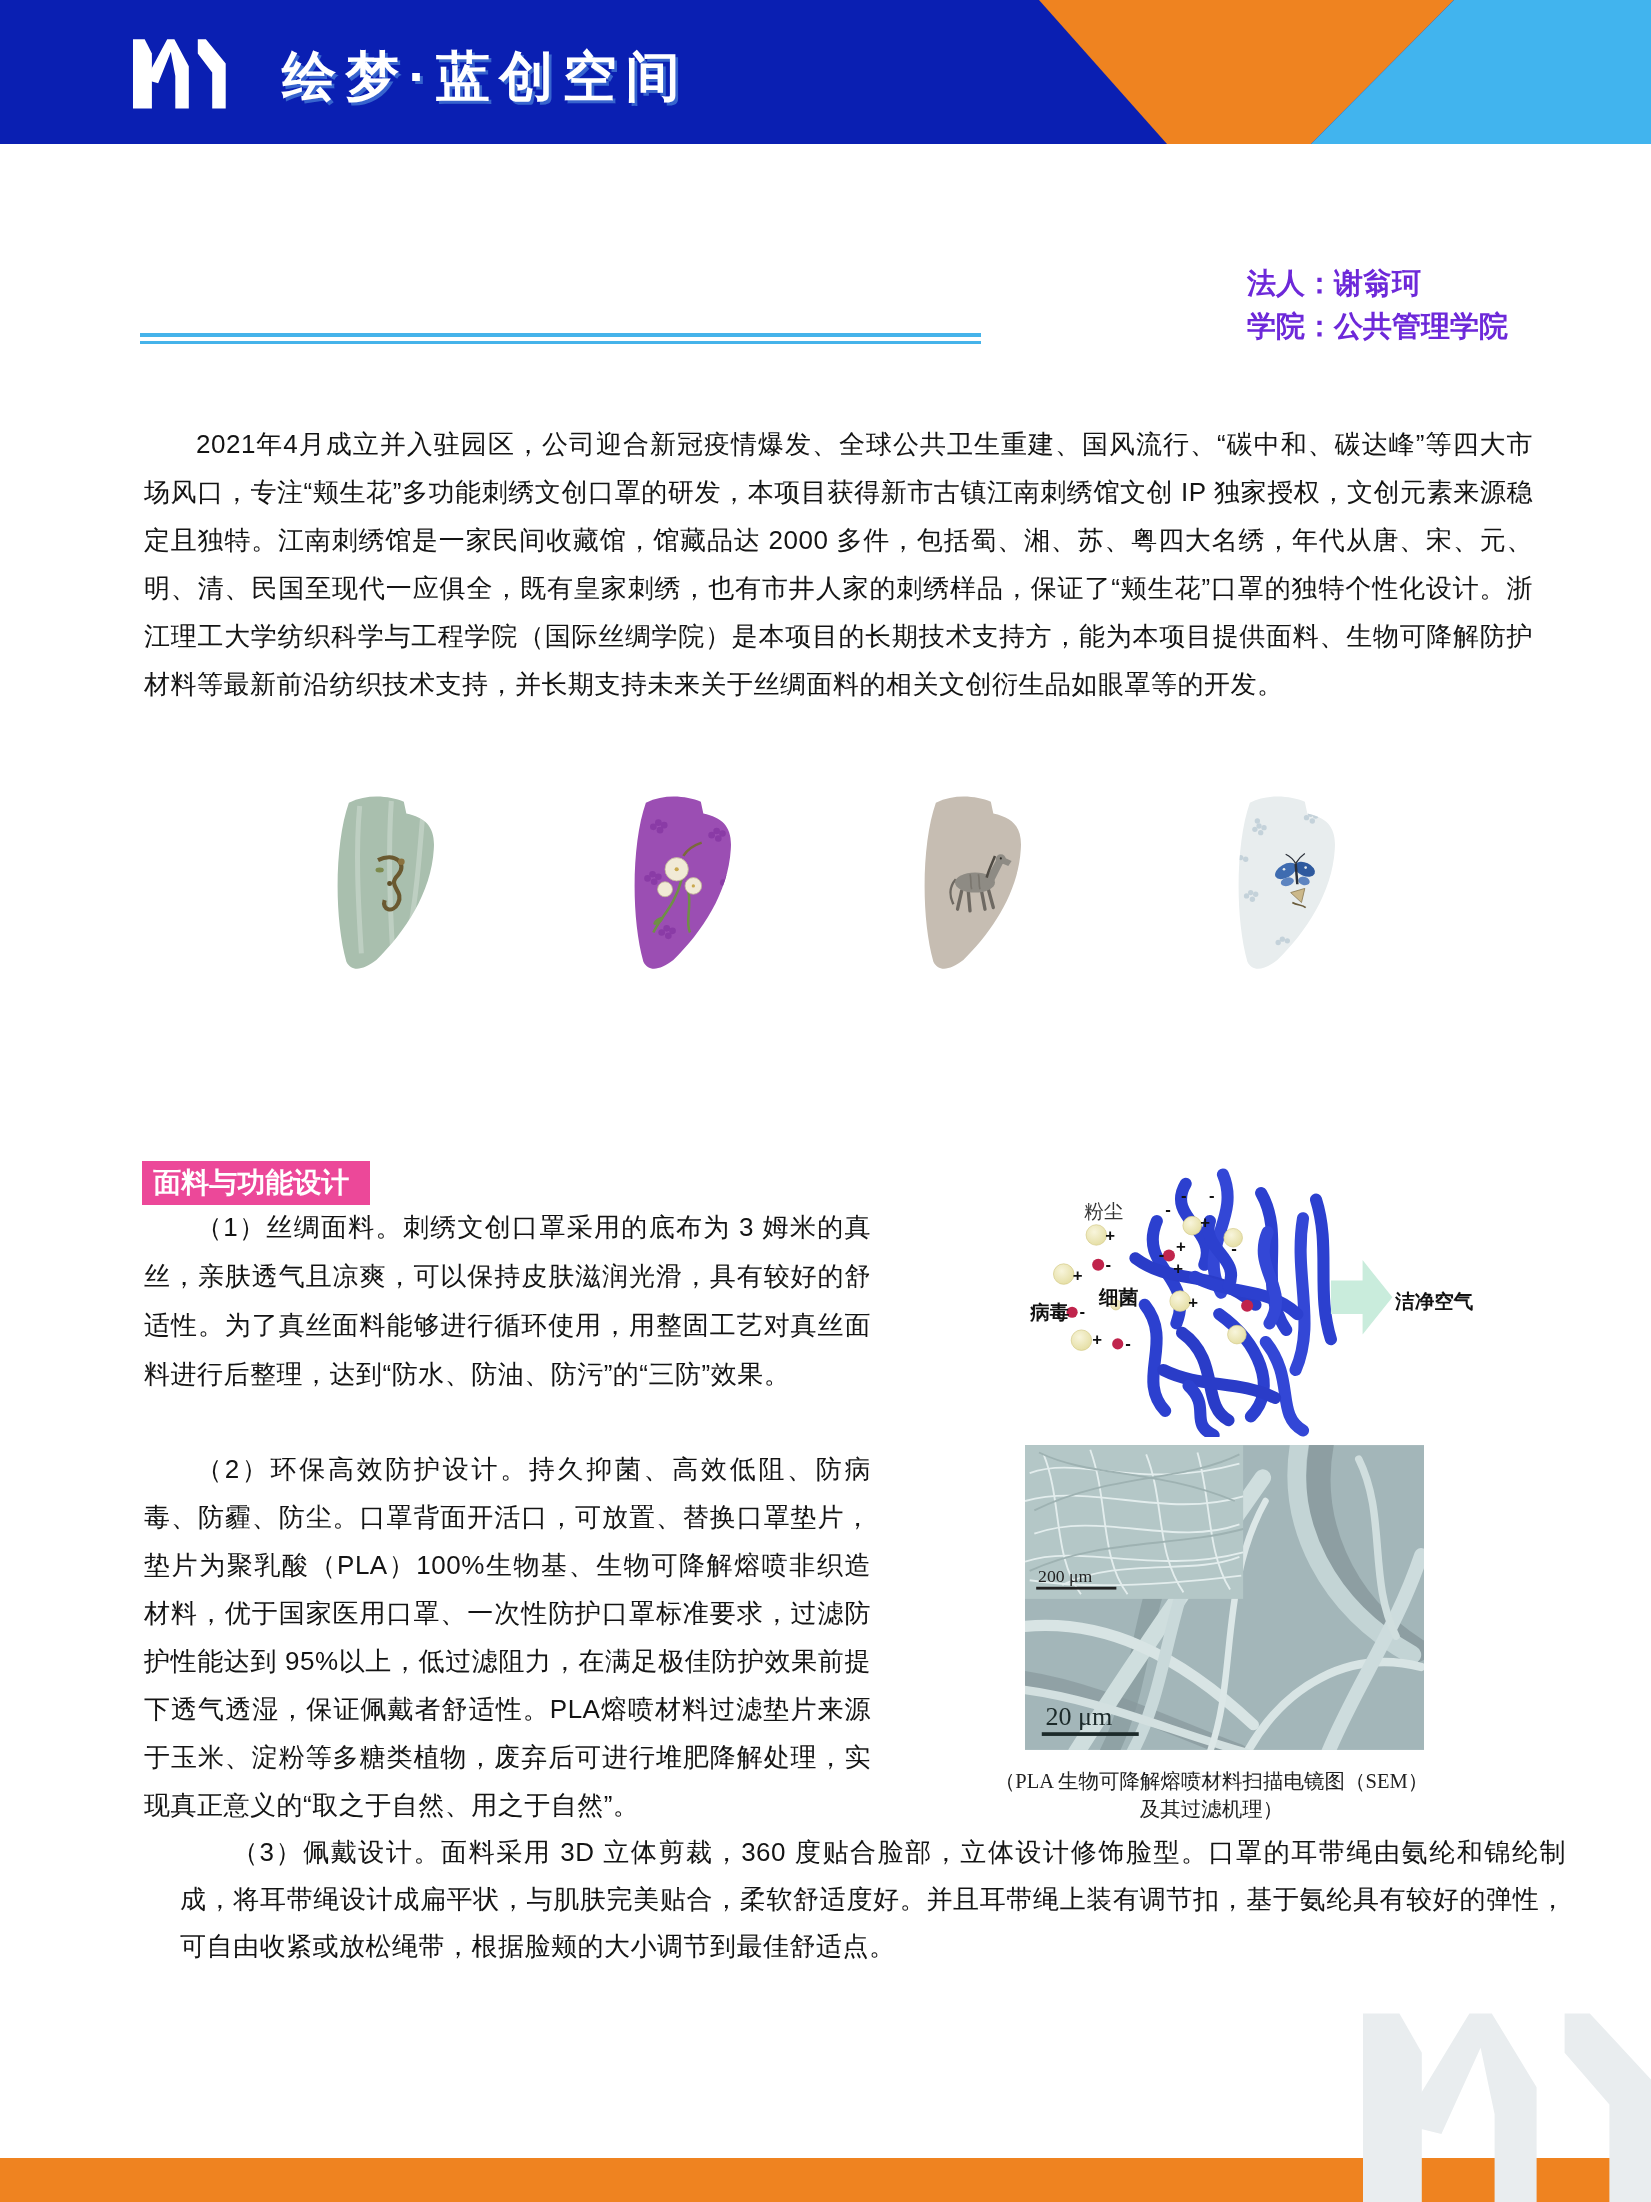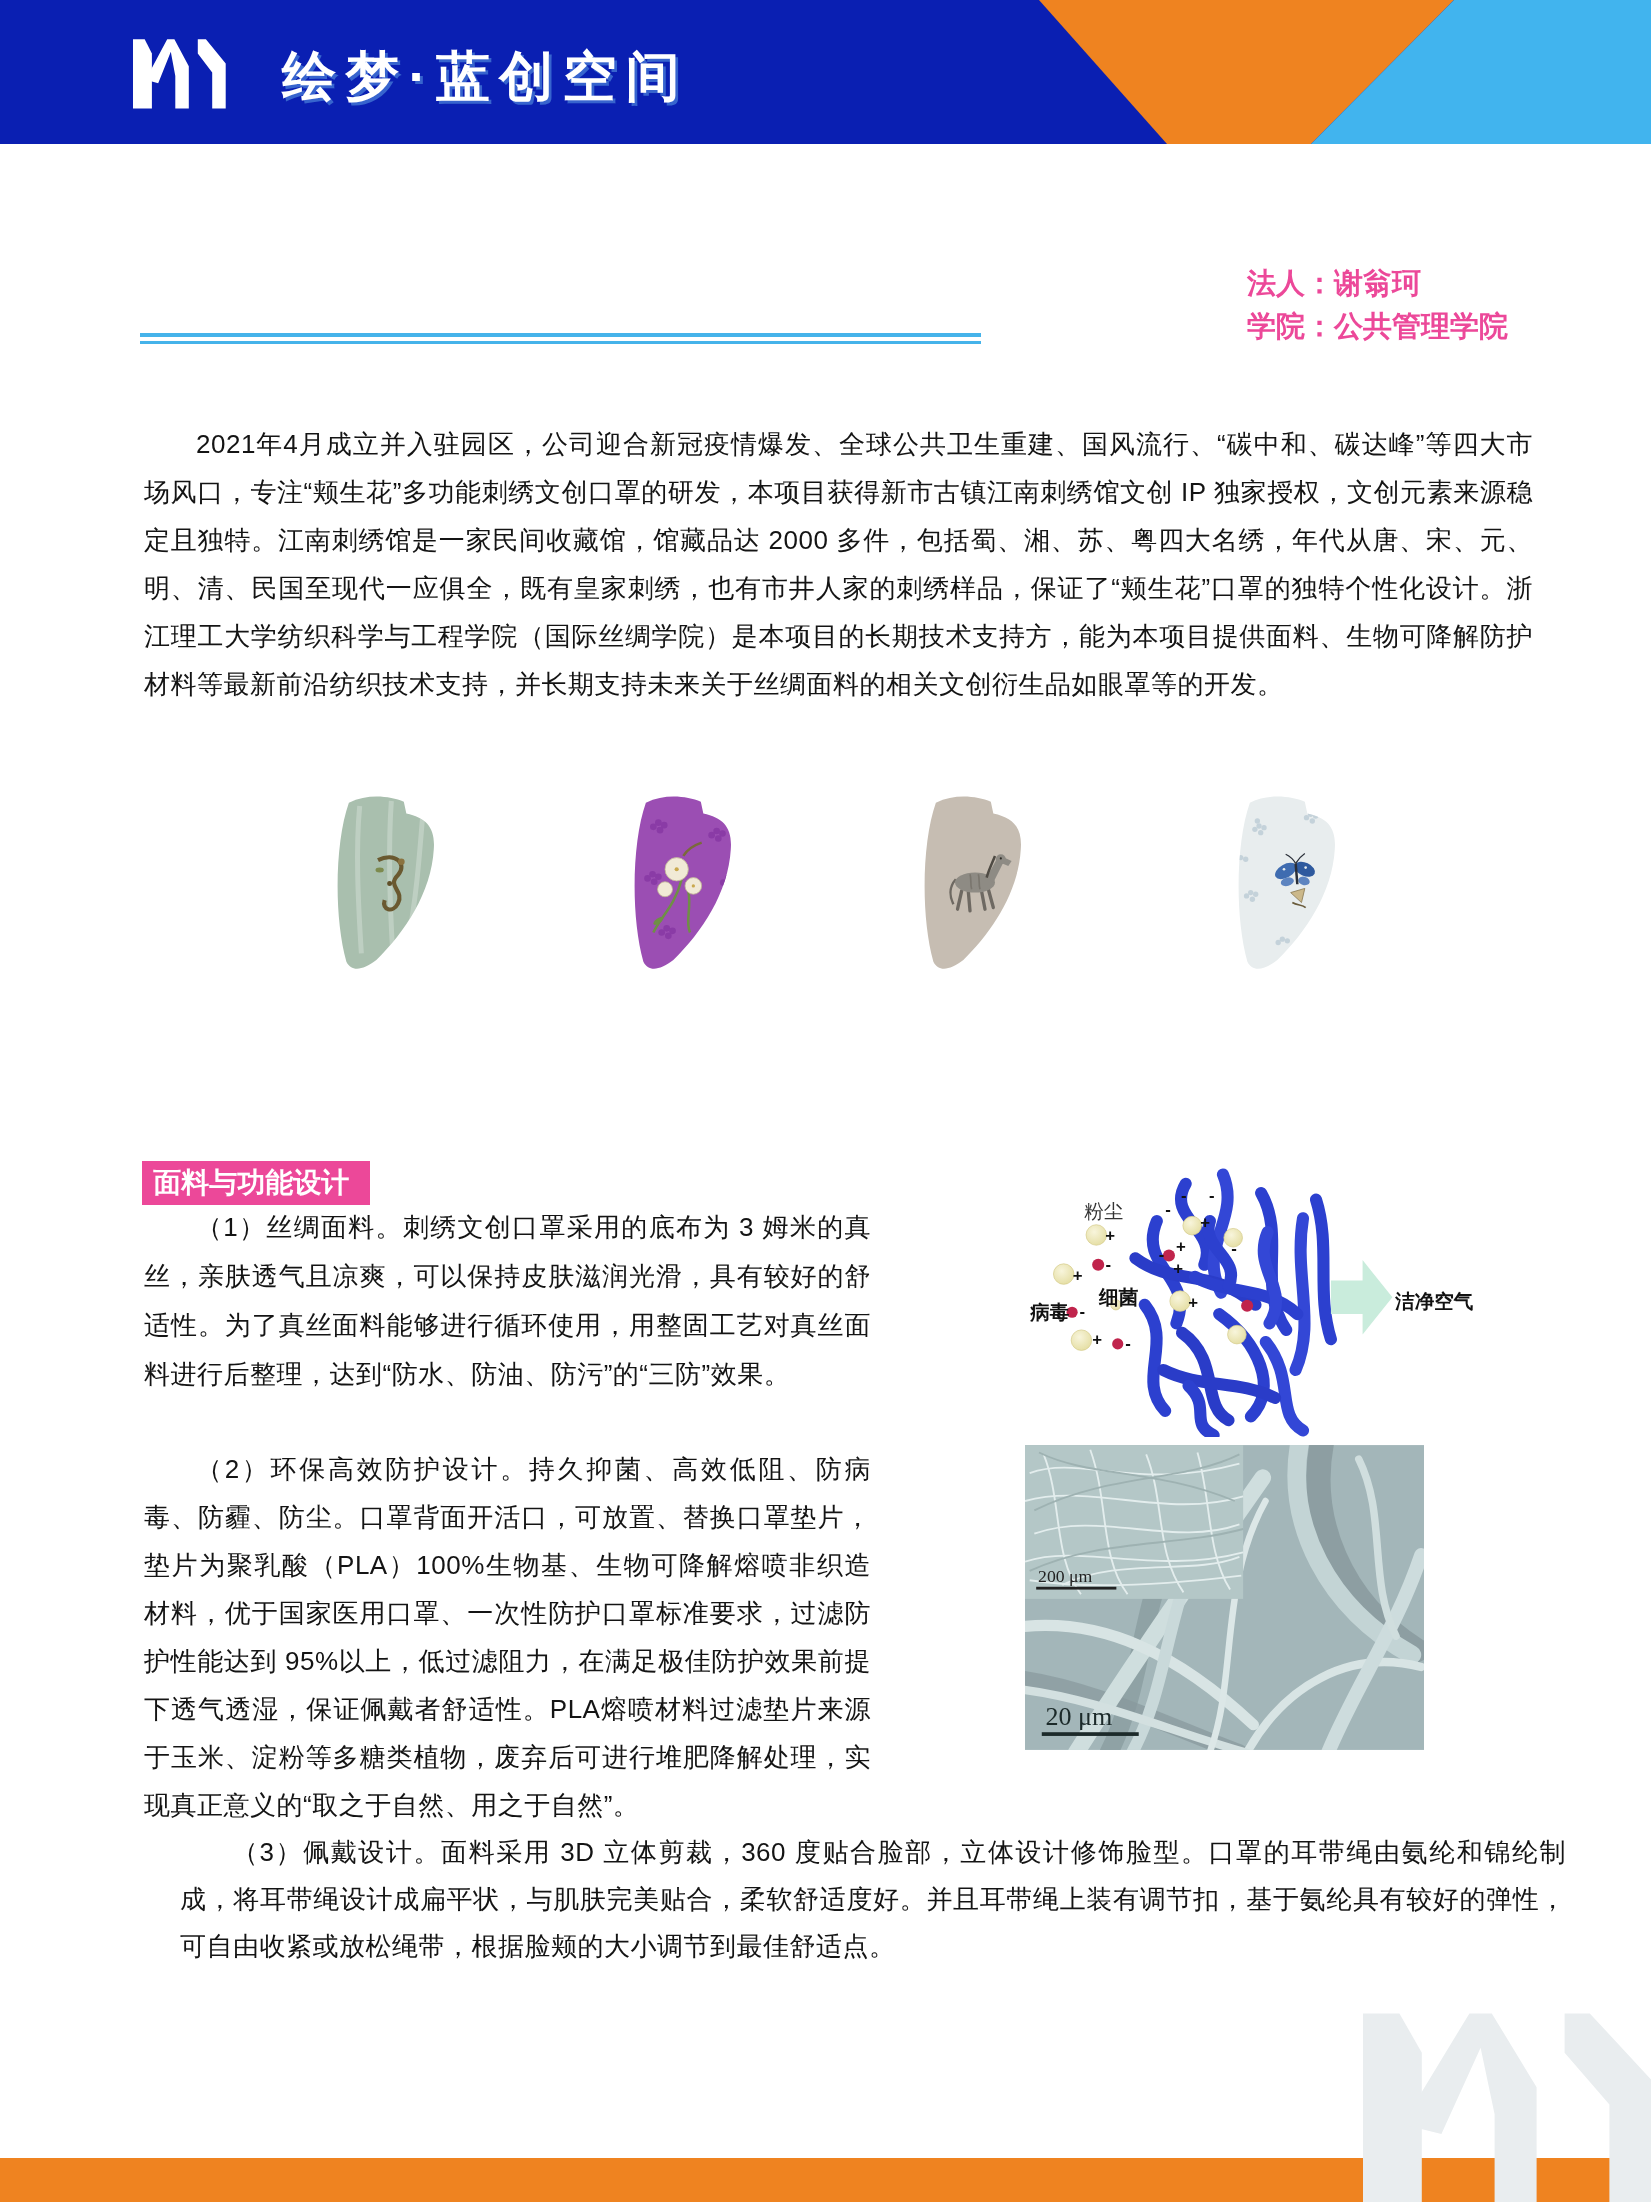--- a/index.html
+++ b/index.html
@@ -12,21 +12,21 @@
   .tri-blue{background:#41b4ee;clip-path:polygon(1454px 0,1652px 0,1652px 144px,1311px 144px);}
   .brand-logo{position:absolute;left:133px;top:36px;width:99px;height:73px;}
   .brand-text{position:absolute;left:282px;top:41px;font-size:54px;font-weight:bold;color:#ffffff;
               letter-spacing:9.3px;white-space:nowrap;text-shadow:2.8px 2.8px 0 rgba(110,185,240,.45);}
   
   .company-title{position:absolute;left:140px;top:268px;width:858px;font-size:56px;font-weight:bold;
                  color:#45b3ea;letter-spacing:0px;white-space:nowrap;
                  text-shadow:2.8px 2.8px 0 #d8effb;}
   .title-underline{position:absolute;left:140px;top:333px;width:841px;height:11.2px;
                    border-top:4.7px solid #45b3ea;border-bottom:3.7px solid #45b3ea;box-sizing:border-box;}
-  .info-line{position:absolute;left:1247px;font-size:29px;font-weight:bold;color:#ec4899;white-space:nowrap;}
+  .info-line{position:absolute;left:1247px;font-size:29px;font-weight:bold;color:#6d28d9;white-space:nowrap;}
   .info-legal{top:264px;}
   .info-college{top:307px;}
   
   .para{position:absolute;text-align:justify;font-size:26px;line-height:48px;color:#141414;
         text-indent:52px;letter-spacing:0.5px;}
   .intro{left:144px;top:420px;width:1389px;}
   .p1{left:144px;top:1203px;width:727px;line-height:49px;}
   .p2{left:144px;top:1445px;width:727px;line-height:48px;}
   .p3{left:144px;top:1829px;width:1386px;line-height:47px;margin-left:36px;}
   
@@ -347,20 +347,21 @@
         <path d="M230,10 C170,40 90,30 10,70"></path>
           <path d="M234,90 C160,110 80,100 5,135"></path>
         <path d="M15,8 C70,35 140,25 225,60"></path>
       </g>
       <text x="14" y="147" font-size="19" fill="#222" class="semtext">200 μm</text>
       <rect x="12" y="152" width="86" height="3" fill="#222"></rect>
     </g>
     <text x="22" y="300" font-size="28" fill="#1c2a2a" class="semtext">20 μm</text>
     <rect x="18" y="308" width="104" height="4" fill="#1c2a2a"></rect>
   </svg>
+  <div class="sem-caption">（PLA 生物可降解熔喷材料扫描电镜图（SEM）及其过滤机理）</div>
 
   <div class="para p3">（3）佩戴设计。面料采用 3D 立体剪裁，360 度贴合脸部，立体设计修饰脸型。口罩的耳带绳由氨纶和锦纶制成，将耳带绳设计成扁平状，与肌肤完美贴合，柔软舒适度好。并且耳带绳上装有调节扣，基于氨纶具有较好的弹性，可自由收紧或放松绳带，根据脸颊的大小调节到最佳舒适点。</div>
 
   <div class="footer-bar"></div>
   <div class="watermark-wrap">
     <svg width="308" height="197" viewBox="0 0 110 80" preserveAspectRatio="none">
       <g fill="#e9edef">
         <path d="M0,3 H13 L21,19 V80 H0 Z"></path>
         <path d="M14,48 L38,3 L46,3 L62,33 V80 H47 V44 L42,17 L28,52 Z"></path>
         <path d="M72,3 H81 L103,30 V80 H88 V40 L72,19 Z"></path>

